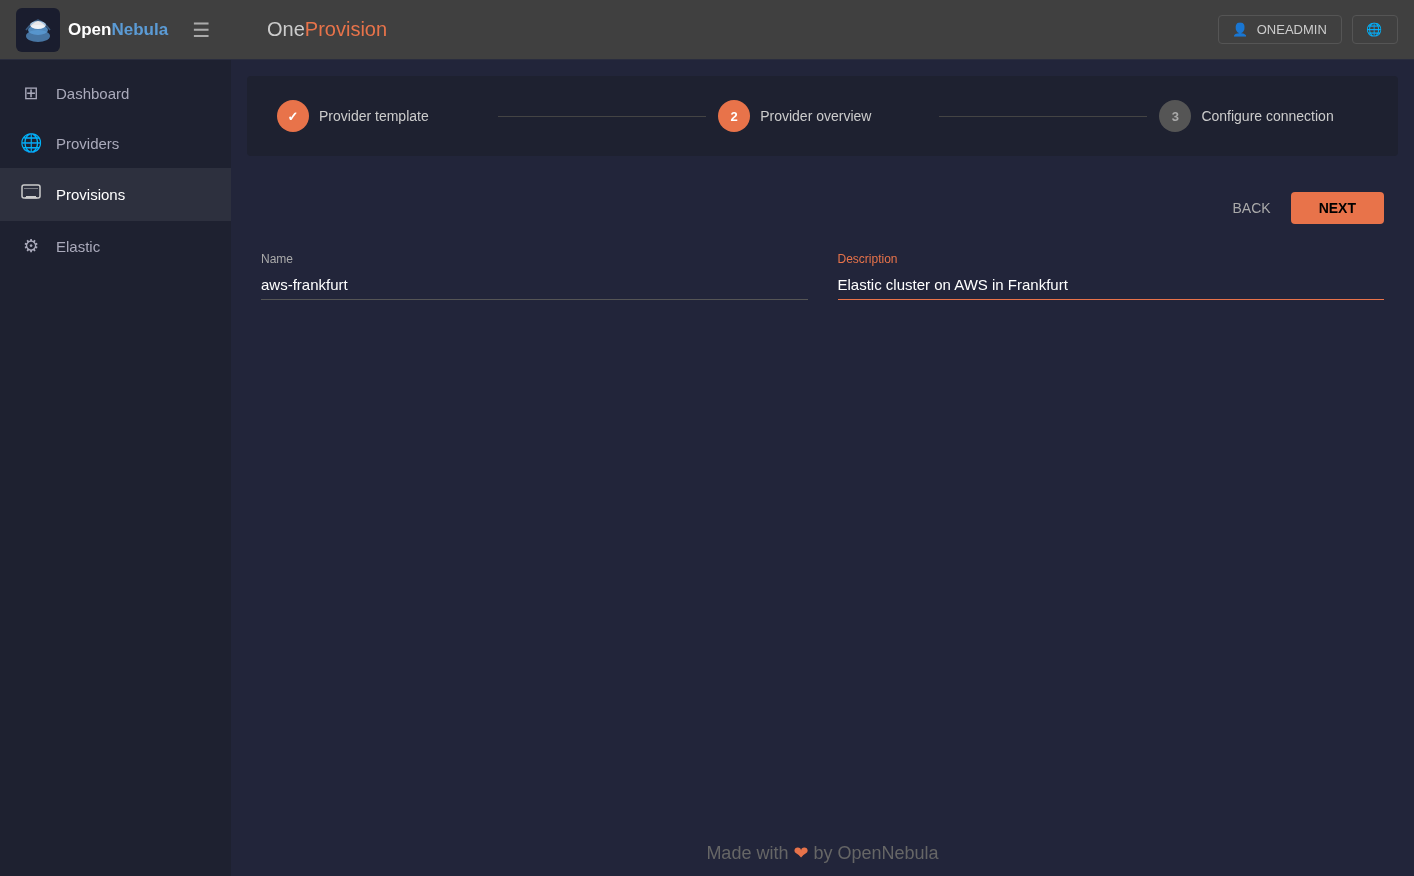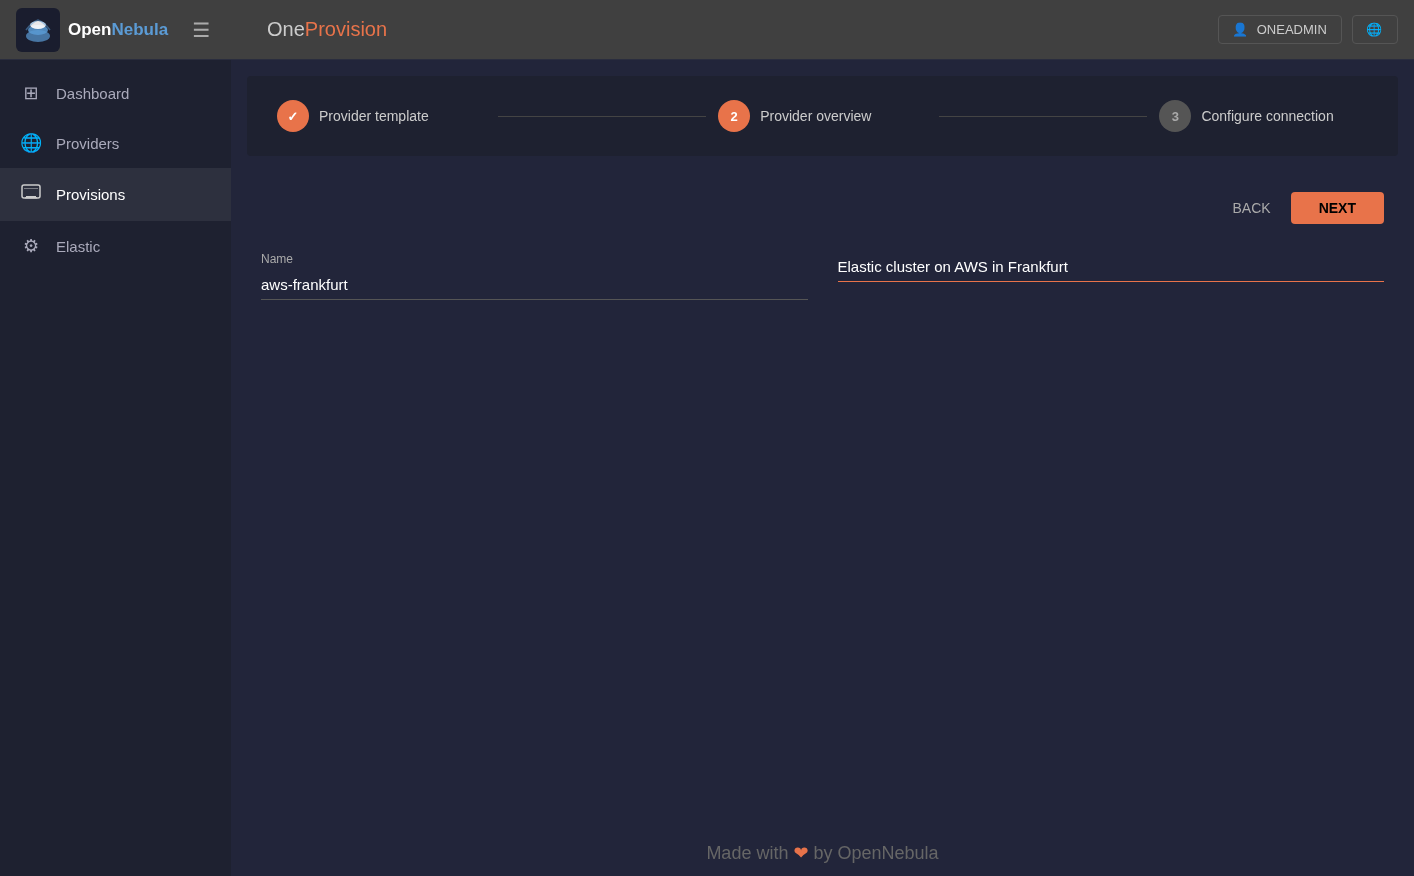--- a/index.html
+++ b/index.html
@@ -342,20 +342,21 @@
         <button class="btn-back">BACK</button>
         <button class="btn-next">NEXT</button>
       </div>
 
       <div class="form-fields">
         <div class="field-group">
           <label class="field-label">Name</label>
           <input class="field-input" type="text" value="aws-frankfurt" style="">
         </div>
         <div class="field-group">
+          <label class="field-label active">Description</label>
           <input class="field-input focused" type="text" value="Elastic cluster on AWS in Frankfurt" style="">
         </div>
       </div>
 
     </div>
 
     <div class="footer">
       <span>Made with</span>
       <span class="footer-heart"> ❤ </span>
       <span>by  OpenNebula</span>

